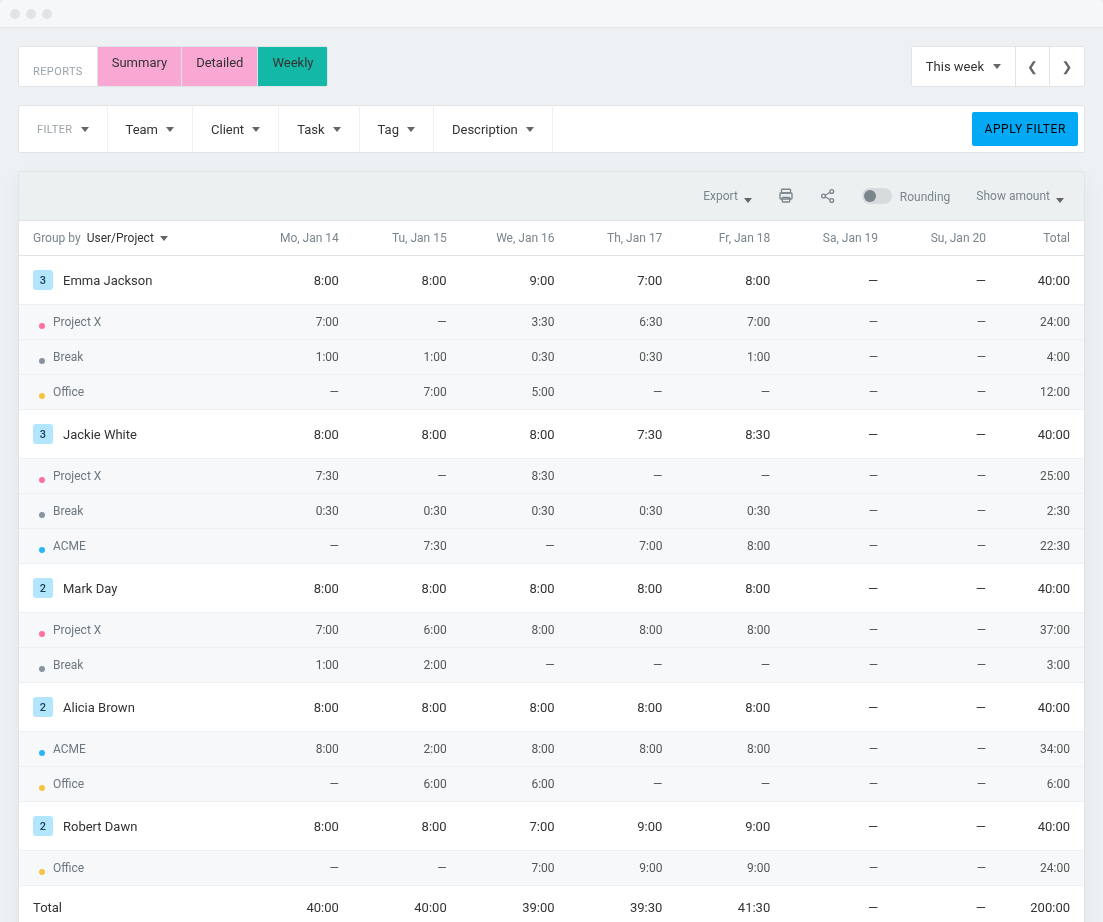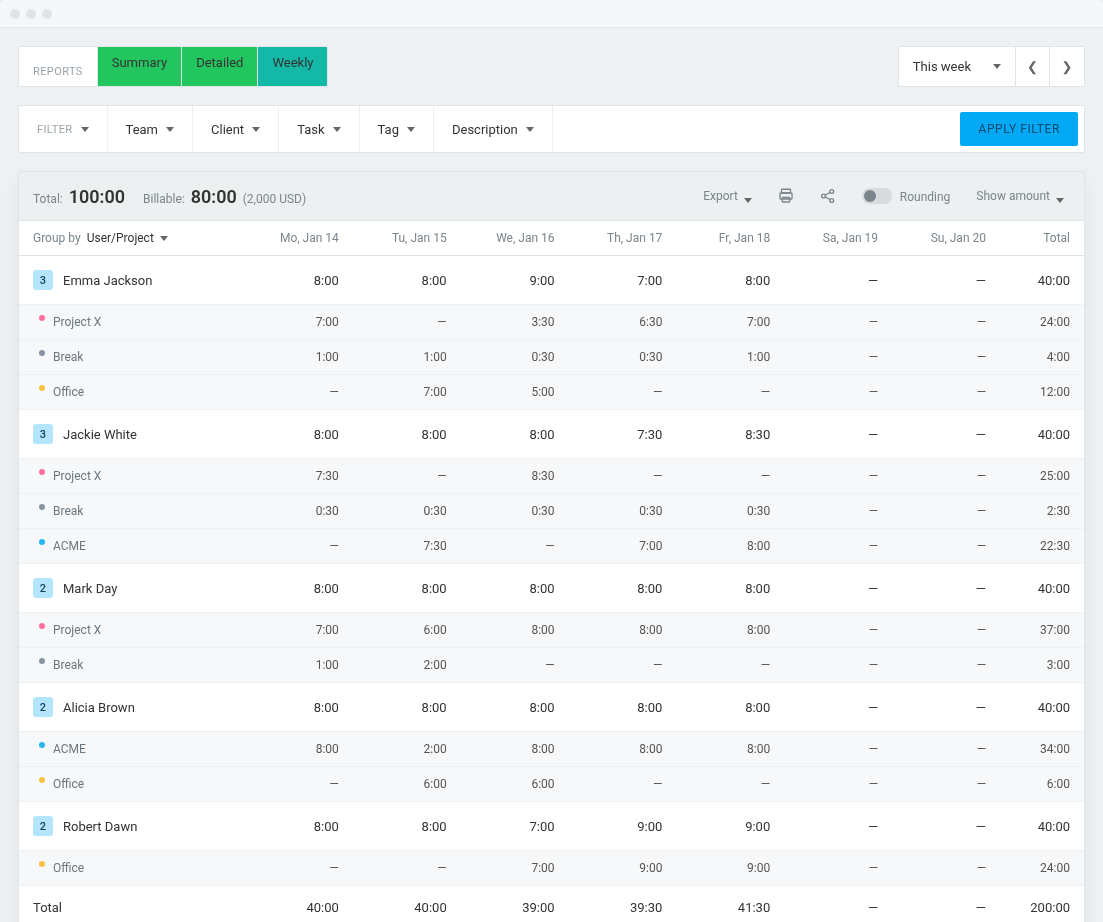--- a/index.html
+++ b/index.html
@@ -5,38 +5,38 @@
   * { box-sizing: border-box; }
   html, body { margin: 0; padding: 0; font-family: -apple-system, BlinkMacSystemFont, "Segoe UI", Roboto, Arial, sans-serif; background: #eef1f3; color: #333; }
   .browser-frame { width: 1103px; min-height: 922px; background: #fff; border-radius: 6px; margin: 0 auto; box-shadow: 0 30px 60px rgba(0,0,0,0.15); overflow: hidden; }
   .title-bar { height: 28px; background: #f5f7f8; border-bottom: 1px solid #e5e8ea; display: flex; align-items: center; padding: 0 10px; gap: 6px; }
   .title-bar .dot { width: 10px; height: 10px; border-radius: 50%; background: #e1e4e6; }
   .app { background: #eef1f3; padding: 18px 18px 24px 18px; }
 
   
   .top-row { display: flex; align-items: stretch; justify-content: space-between; }
   .tab-strip { display: flex; border: 1px solid #e1e4e6; border-radius: 2px; overflow: hidden; background: #fff; }
-  .tab-strip .tab { padding: 8px 14px; font-size: 13px; color: #333; border-right: 1px solid #e1e4e6; cursor: pointer; background: #22c55e; }
+  .tab-strip .tab { padding: 8px 14px; font-size: 13px; color: #333; border-right: 1px solid #e1e4e6; cursor: pointer; background: #f9a8d4; }
   .tab-strip .tab:last-child { border-right: none; }
   .tab-strip .tab.label { color: #9aa3a9; text-transform: uppercase; font-size: 11px; letter-spacing: 0.4px; cursor: default; background: #fff; padding-top: 18px; }
   .tab-strip .tab.active { background: #14b8a6; }
 
   .date-nav { display: flex; border: 1px solid #e1e4e6; border-radius: 2px; overflow: hidden; background: #fff; }
-  .date-nav .range { display: flex; align-items: center; gap: 22px; padding: 8px 14px; font-size: 13px; color: #333; border-right: 1px solid #e1e4e6; cursor: pointer; }
+  .date-nav .range { display: flex; align-items: center; gap: 9px; padding: 8px 14px; font-size: 13px; color: #333; border-right: 1px solid #e1e4e6; cursor: pointer; }
   .date-nav .navbtn { width: 34px; display: flex; align-items: center; justify-content: center; border-right: 1px solid #e1e4e6; cursor: pointer; color: #666; }
   .date-nav .navbtn:last-child { border-right: none; }
   .caret { width: 0; height: 0; border-left: 4px solid transparent; border-right: 4px solid transparent; border-top: 5px solid #666; display: inline-block; }
   .chev { font-size: 13px; color: #666; }
 
   
   .filter-bar { margin-top: 18px; display: flex; align-items: stretch; background: #fff; border: 1px solid #e1e4e6; border-radius: 2px; }
   .filter-seg { display: flex; align-items: center; gap: 8px; padding: 12px 18px; font-size: 13px; color: #333; border-right: 1px solid #eef1f3; cursor: pointer; white-space: nowrap; }
   .filter-seg.label { color: #9aa3a9; text-transform: uppercase; font-size: 11px; letter-spacing: 0.4px; cursor: default; }
   .filter-spacer { flex: 1; }
-  .apply-btn { margin: 6px; padding: 10px 18px; background: #03a9f4; color: #0c4a6e; font-size: 12px; letter-spacing: 0.6px; border-radius: 2px; cursor: pointer; display: flex; align-items: flex-end; }
+  .apply-btn { margin: 6px; padding: 10px 12px; background: #03a9f4; color: #000000; font-size: 12px; letter-spacing: 0.6px; border-radius: 2px; cursor: pointer; display: flex; align-items: flex-end; }
 
   
   .panel { margin-top: 18px; background: #fff; border: 1px solid #e1e4e6; border-radius: 2px; box-shadow: 0 8px 20px rgba(0,0,0,0.05); }
   .panel-head { background: #edf0f1; border-bottom: 1px solid #e1e4e6; display: flex; align-items: center; padding: 10px 14px; font-size: 12px; color: #7a858c; gap: 14px; }
   .panel-head .totals { display: flex; align-items: baseline; gap: 6px; flex-wrap: wrap; }
   .panel-head .totals .v { font-size: 18px; font-weight: 600; color: #333; }
   .panel-head .totals .sub { font-size: 12px; color: #7a858c; }
   .panel-head .spacer { flex: 1; }
   .head-ctl { display: flex; align-items: flex-end; gap: 6px; color: #7a858c; font-size: 12px; cursor: pointer; padding: 4px 6px; }
   .iconbtn { width: 28px; height: 28px; display: flex; align-items: center; justify-content: center; cursor: pointer; color: #7a858c; border-radius: 3px; }
@@ -51,21 +51,21 @@
   .report thead th.first { text-align: left; padding-left: 14px; }
   .report td { text-align: right; color: #333; }
   .report td.first { text-align: left; padding-left: 14px; }
   .report td.total { padding-right: 14px; }
   .report thead th.total { padding-right: 14px; }
   .report tr.user-row td { background: #fff; font-size: 13px; padding-top: 14px; padding-bottom: 14px; }
   .report tr.proj-row td { background: #f6f8f9; color: #555; }
   .report tr.grand td { background: #fff; border-top: 1px solid #e1e4e6; font-size: 13px; padding-top: 14px; padding-bottom: 14px; }
   .name-cell { display: flex; align-items: center; gap: 10px; }
   .count-badge { width: 20px; height: 20px; border-radius: 3px; background: #b3e5fc; color: #17445a; font-size: 11px; display: flex; align-items: center; justify-content: center; font-weight: 500; }
-  .proj-name { display: flex; align-items: flex-start; gap: 8px; padding-left: 6px; color: #6c7780; }
+  .proj-name { display: flex; align-items: flex-end; gap: 8px; padding-left: 6px; color: #6c7780; }
   .dot-sm { width: 6px; height: 6px; border-radius: 50%; display: inline-block; }
   .groupby { display: flex; align-items: center; gap: 6px; color: #7a858c; font-size: 12px; }
   .groupby .val { color: #333; }
 </style>
 </head>
 <body>
 
 <div class="browser-frame">
   <div class="title-bar">
     <span class="dot"></span>
@@ -121,28 +121,20 @@
           <span class="caret"></span>
         </div>
       <div class="filter-spacer"></div>
       <div class="apply-btn">
           <span>APPLY FILTER</span>
         </div>
     </div>
 
     <div class="panel">
       <div class="panel-head">
-        <div class="totals">
-          <span class="sub">Total:</span>
-          <span class="v">100:00</span>
-          <span style="width:6px"></span>
-          <span class="sub">Billable:</span>
-          <span class="v">80:00</span>
-          <span class="sub">(2,000 USD)</span>
-        </div>
         <div class="spacer"></div>
         <div class="head-ctl">
           <span>Export</span>
           <span class="caret"></span>
         </div>
         <div class="iconbtn">
           <svg width="18" height="18" viewBox="0 0 24 24" fill="none" stroke="currentColor" stroke-width="1.8">
               <rect x="6" y="3" width="12" height="5" rx="1"></rect>
               <rect x="4" y="8" width="16" height="8" rx="1"></rect>
               <rect x="7" y="14" width="10" height="6" rx="1"></rect>

